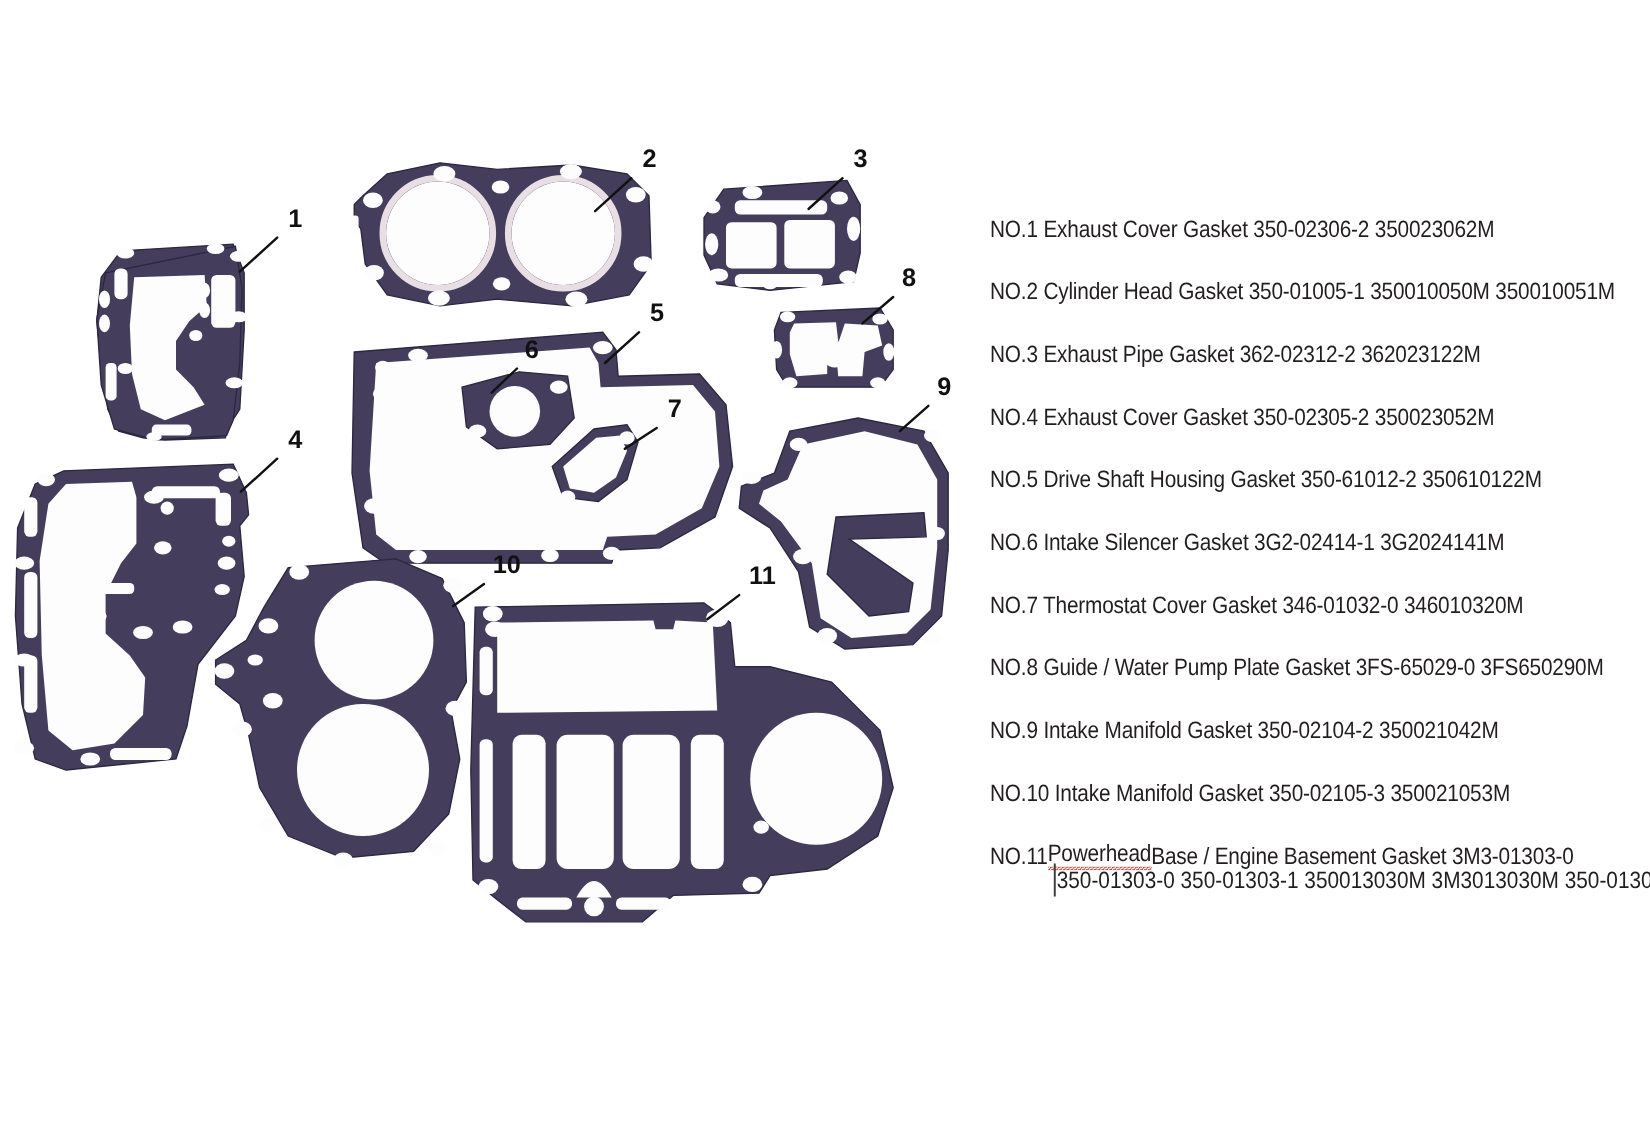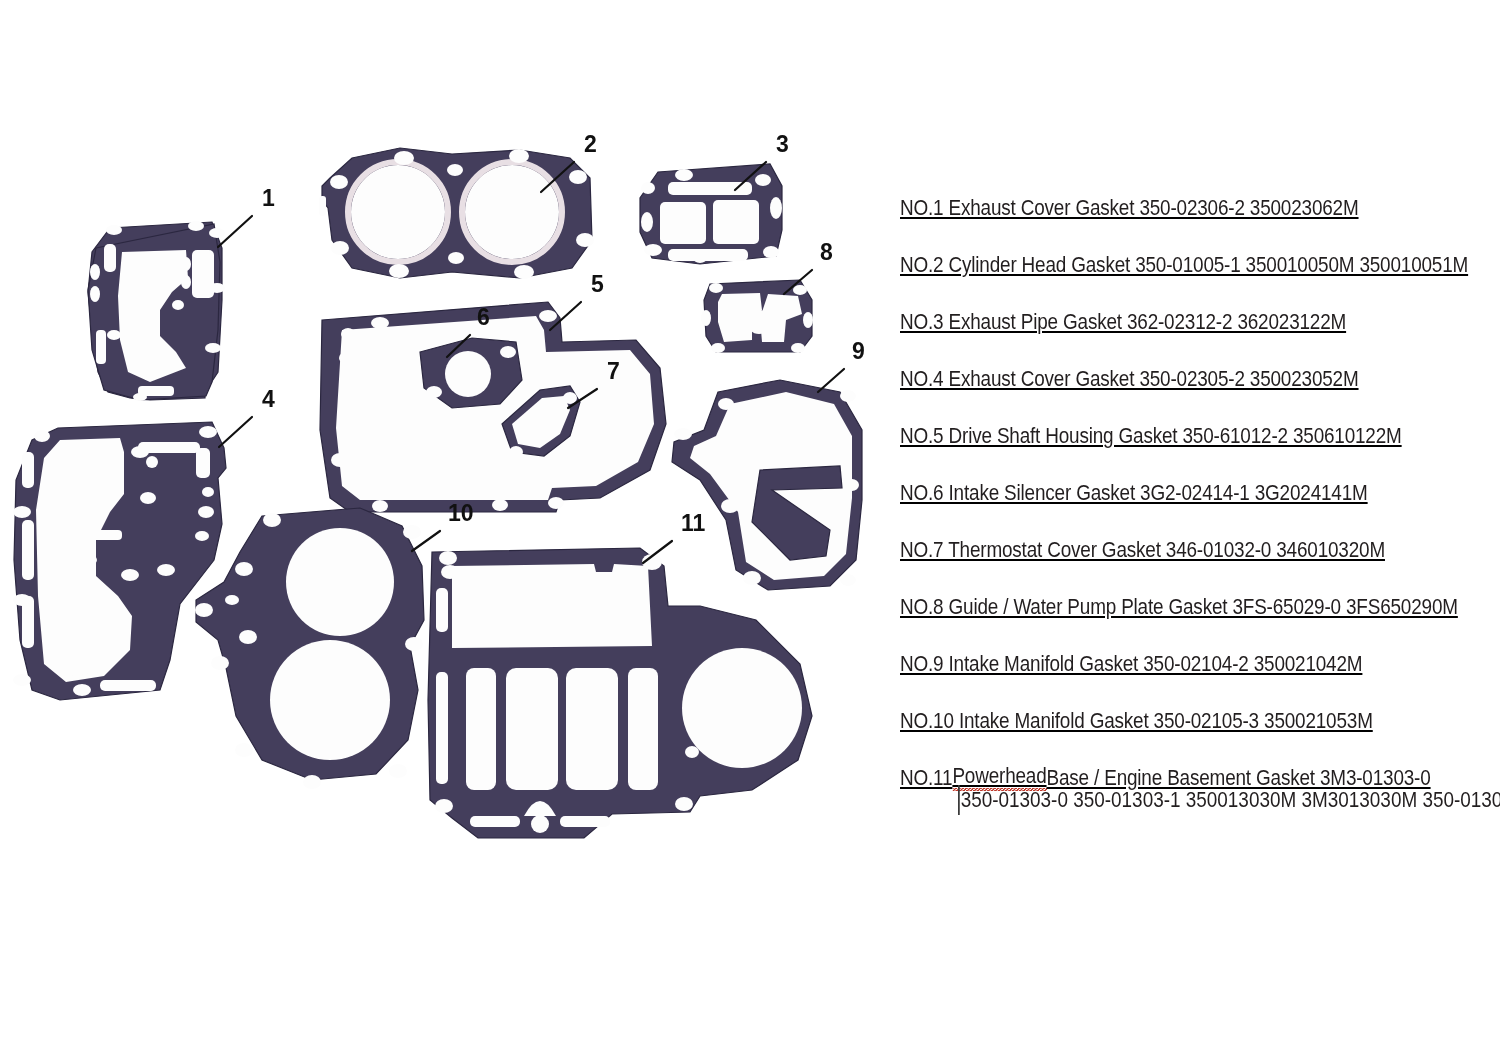--- a/index.html
+++ b/index.html
@@ -30,21 +30,20 @@
     left: 0;
     top: 0;
     width: 890px;
     height: 1041px;
   }
   #parts-list {
     position: absolute;
     left: 900px;
     top: 180px;
     width: 590px;
-    text-decoration: underline;
   }
   .part-line {
     font-family: "Liberation Sans", sans-serif;
     font-size: 21.5px;
     font-weight: 400;
     color: #221e1f;
     letter-spacing: -0.2px;
     line-height: 1;
     height: 57px;
     white-space: nowrap;

